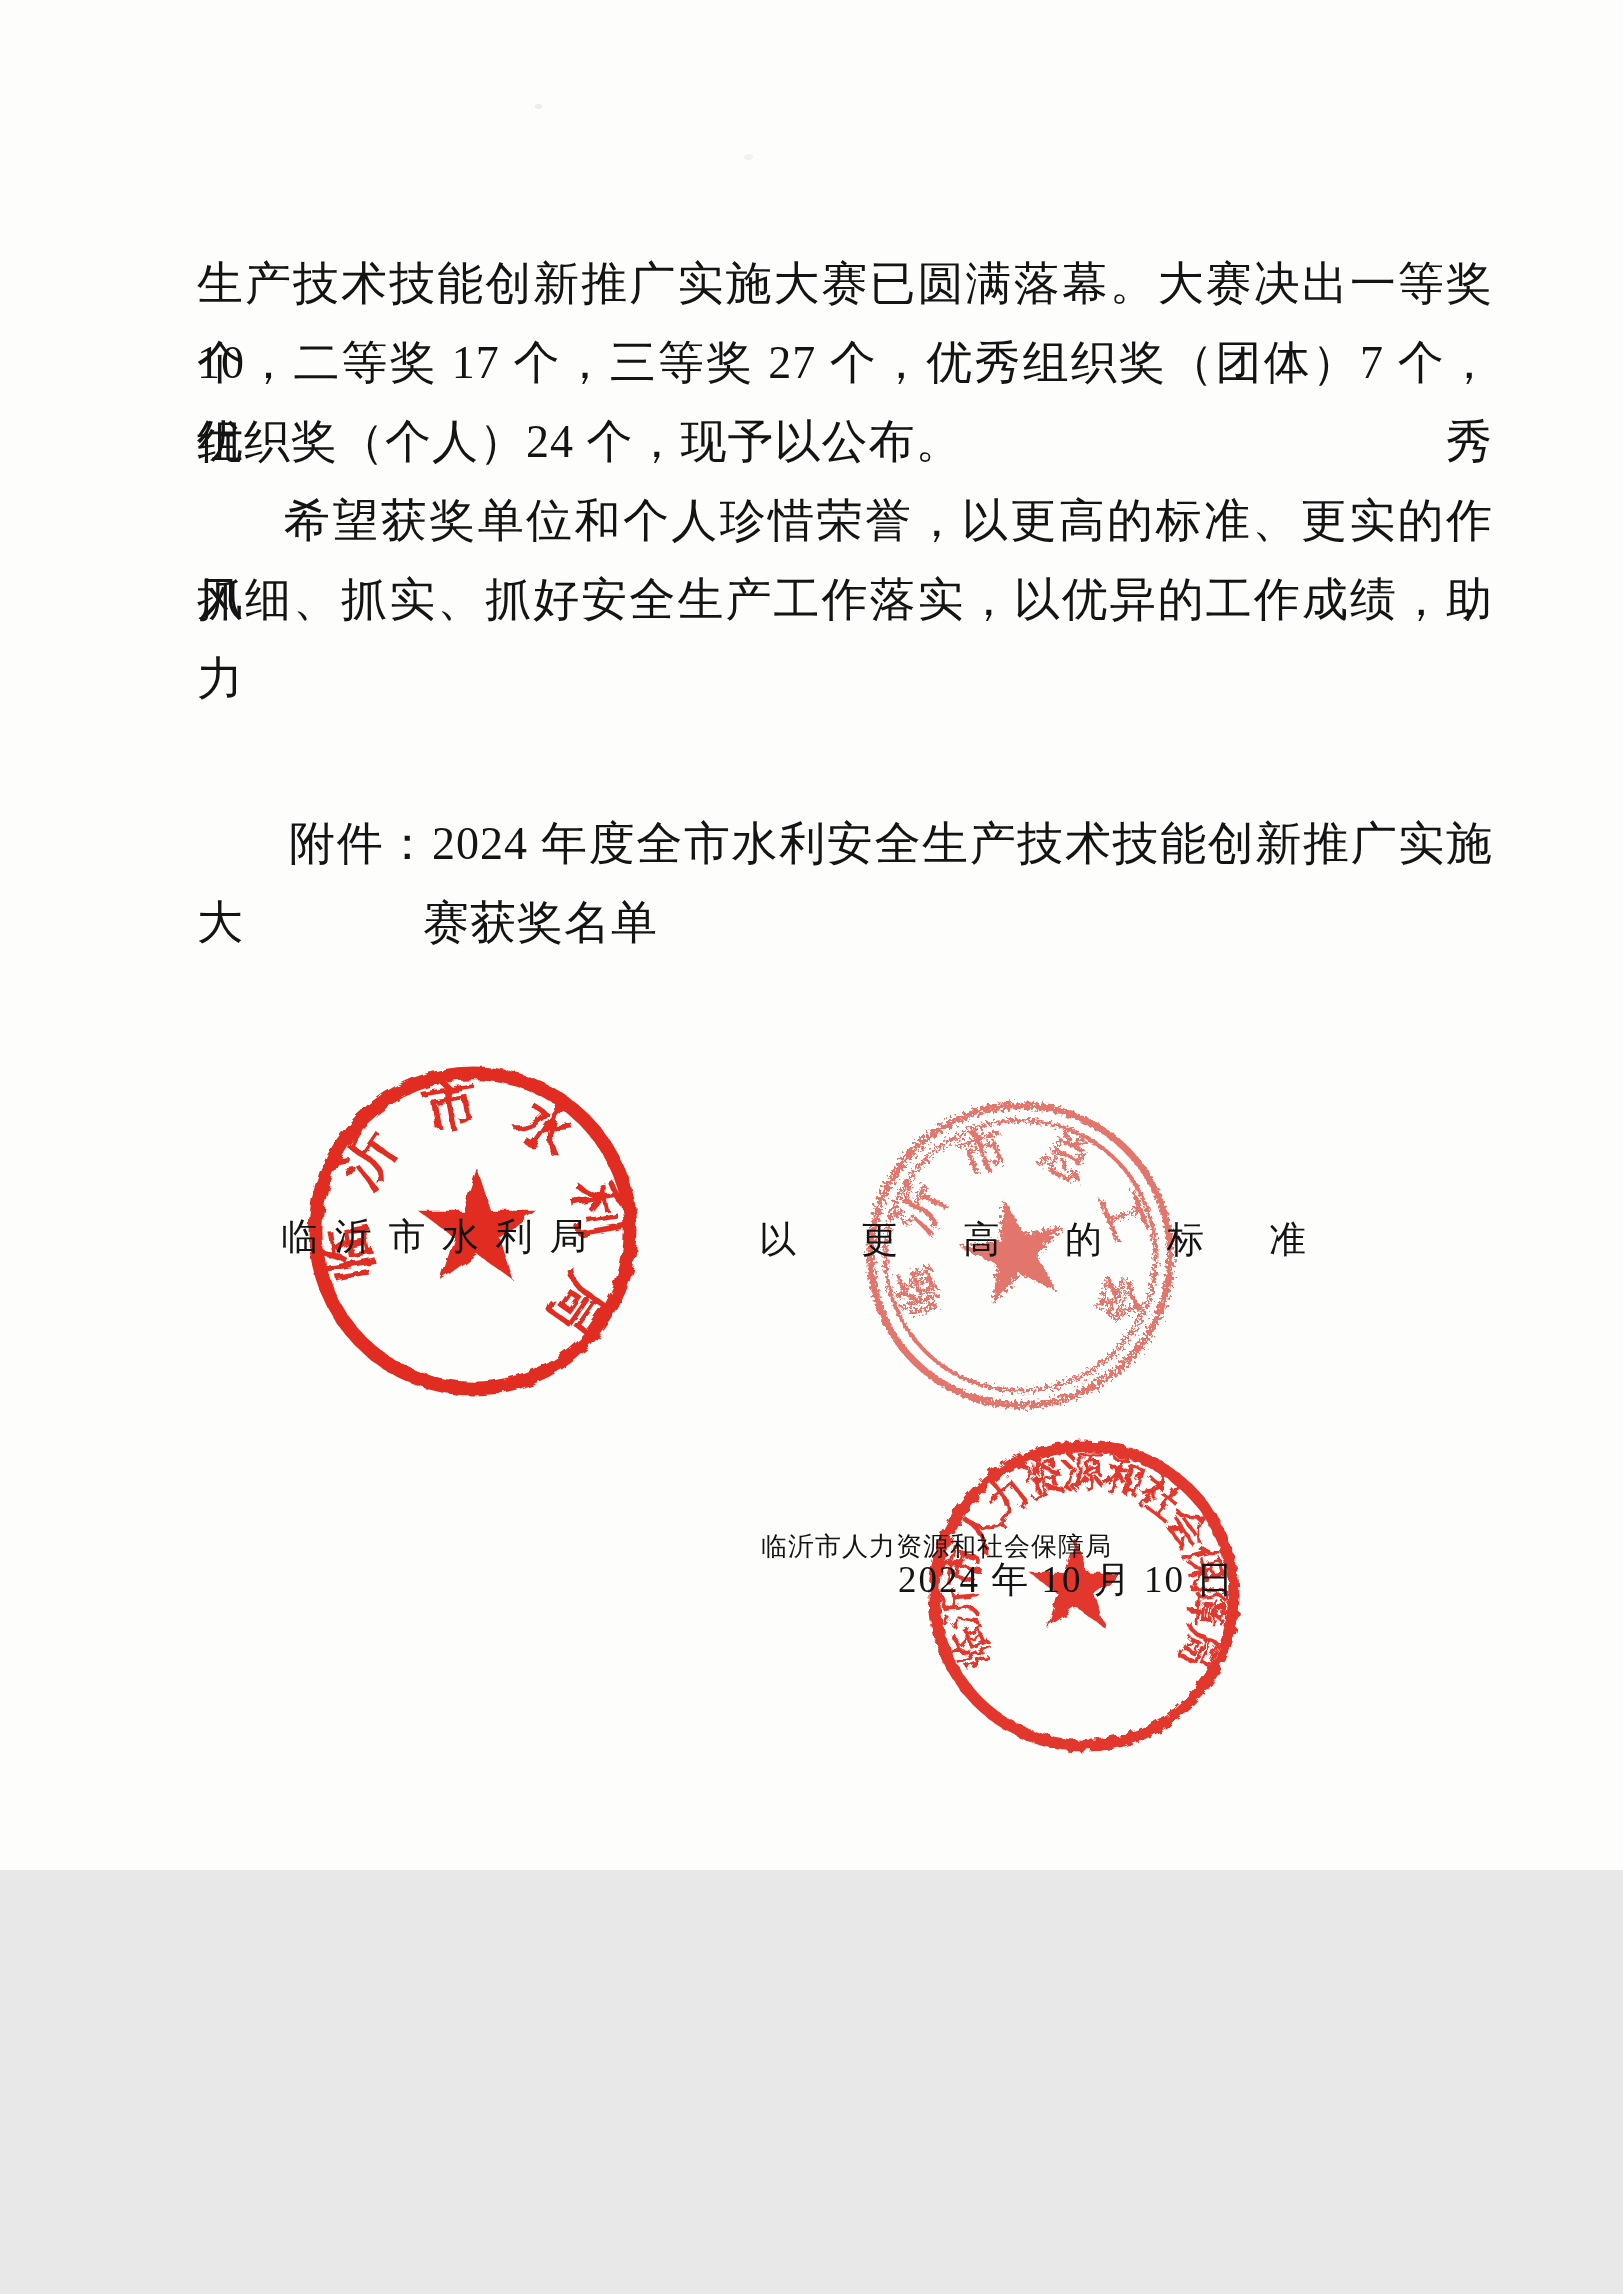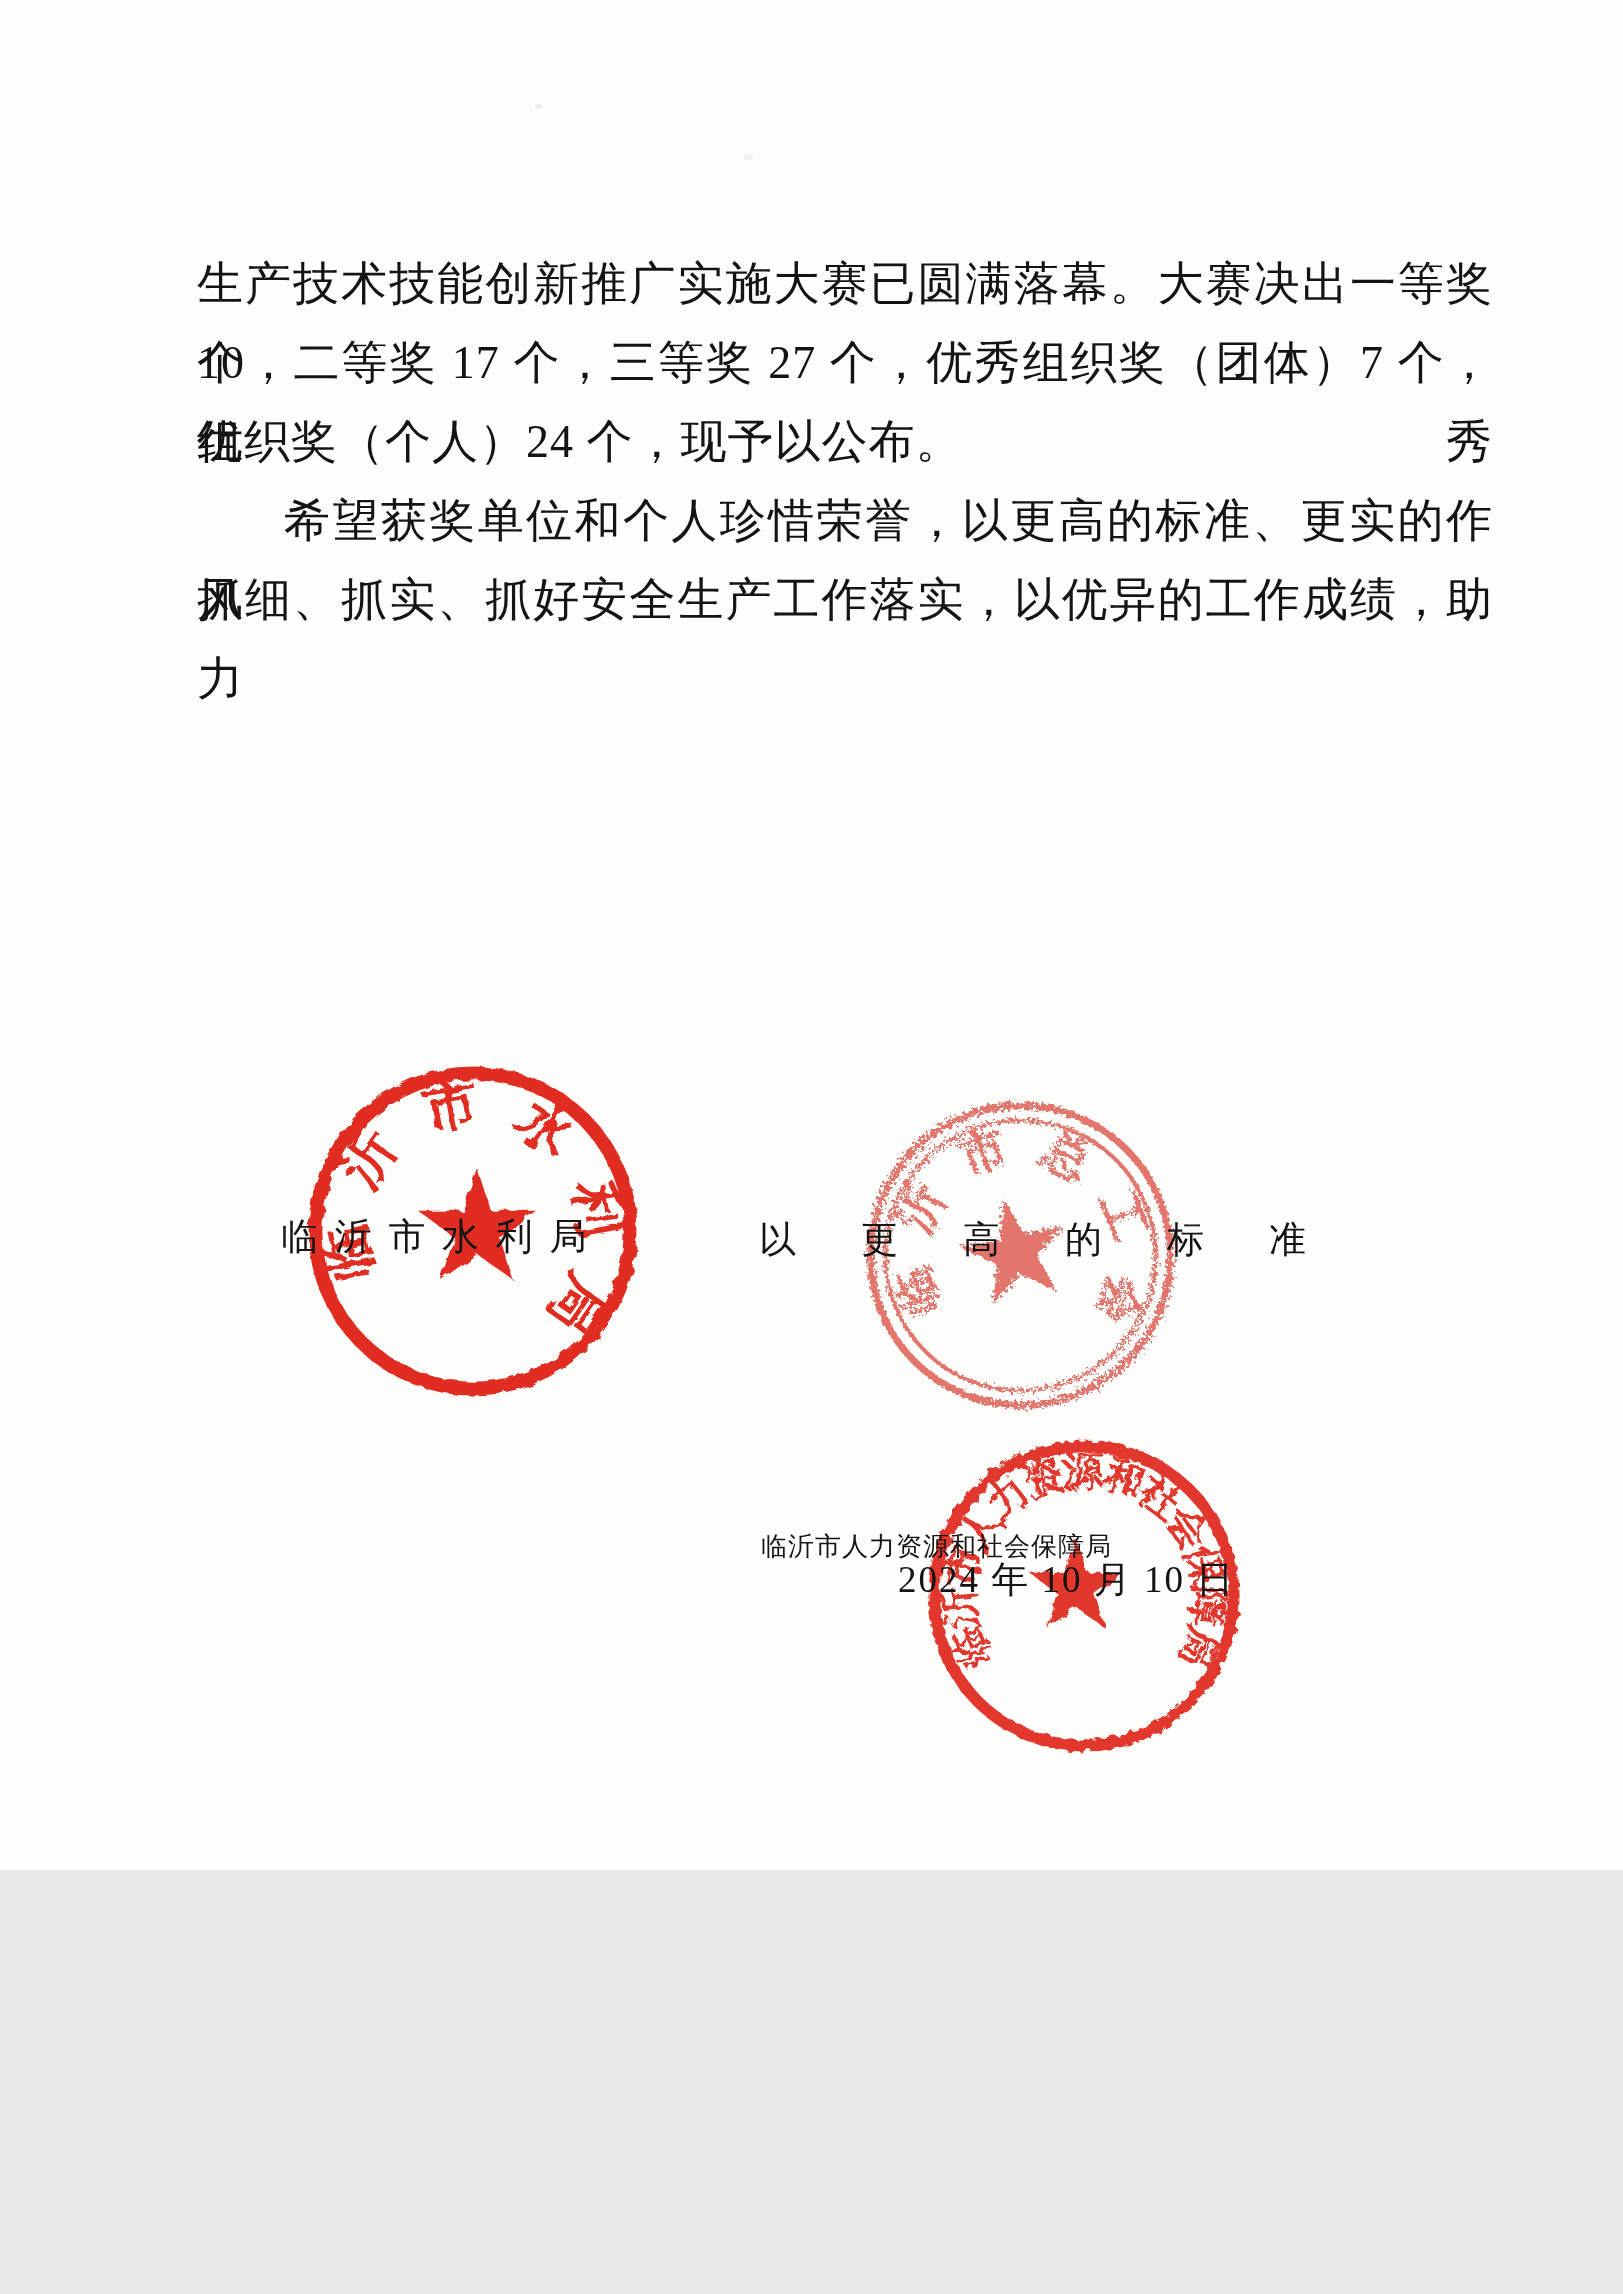--- a/index.html
+++ b/index.html
@@ -87,20 +87,24 @@
 <div class="page">
 
   <div class="textblock" style="top:244px">
     <div class="line fill">生产技术技能创新推广实施大赛已圆满落幕。大赛决出一等奖 10</div>
     <div class="line fill">个，二等奖 17 个，三等奖 27 个，优秀组织奖（团体）7 个，优秀</div>
     <div class="line short">组织奖（个人）24 个，现予以公布。</div>
     <div class="line fill indent2">希望获奖单位和个人珍惜荣誉，以更高的标准、更实的作风，</div>
     <div class="line fill">抓细、抓实、抓好安全生产工作落实，以优异的工作成绩，助力</div>
   </div>
 
+  <div class="textblock" style="top:804px">
+    <div class="line fill indent-attach">附件：2024 年度全市水利安全生产技术技能创新推广实施大</div>
+    <div class="line short indent-attach2">赛获奖名单</div>
+  </div>
 
   <div class="seal" style="left: 280px; top: 1038px;"><svg width="386" height="386" viewBox="-196 -196 392 392">
         <defs>
           <filter id="rough0" x="-30%" y="-30%" width="160%" height="160%">
             <feTurbulence type="fractalNoise" baseFrequency="0.08" numOctaves="2" seed="7" result="n"></feTurbulence>
             <feDisplacementMap in="SourceGraphic" in2="n" scale="7"></feDisplacementMap>
           </filter>
         </defs>
         <g fill="none" stroke="#e02318" opacity="0.95" filter="url(#rough0)">
           <circle cx="0" cy="0" r="160" stroke-width="14"></circle>

